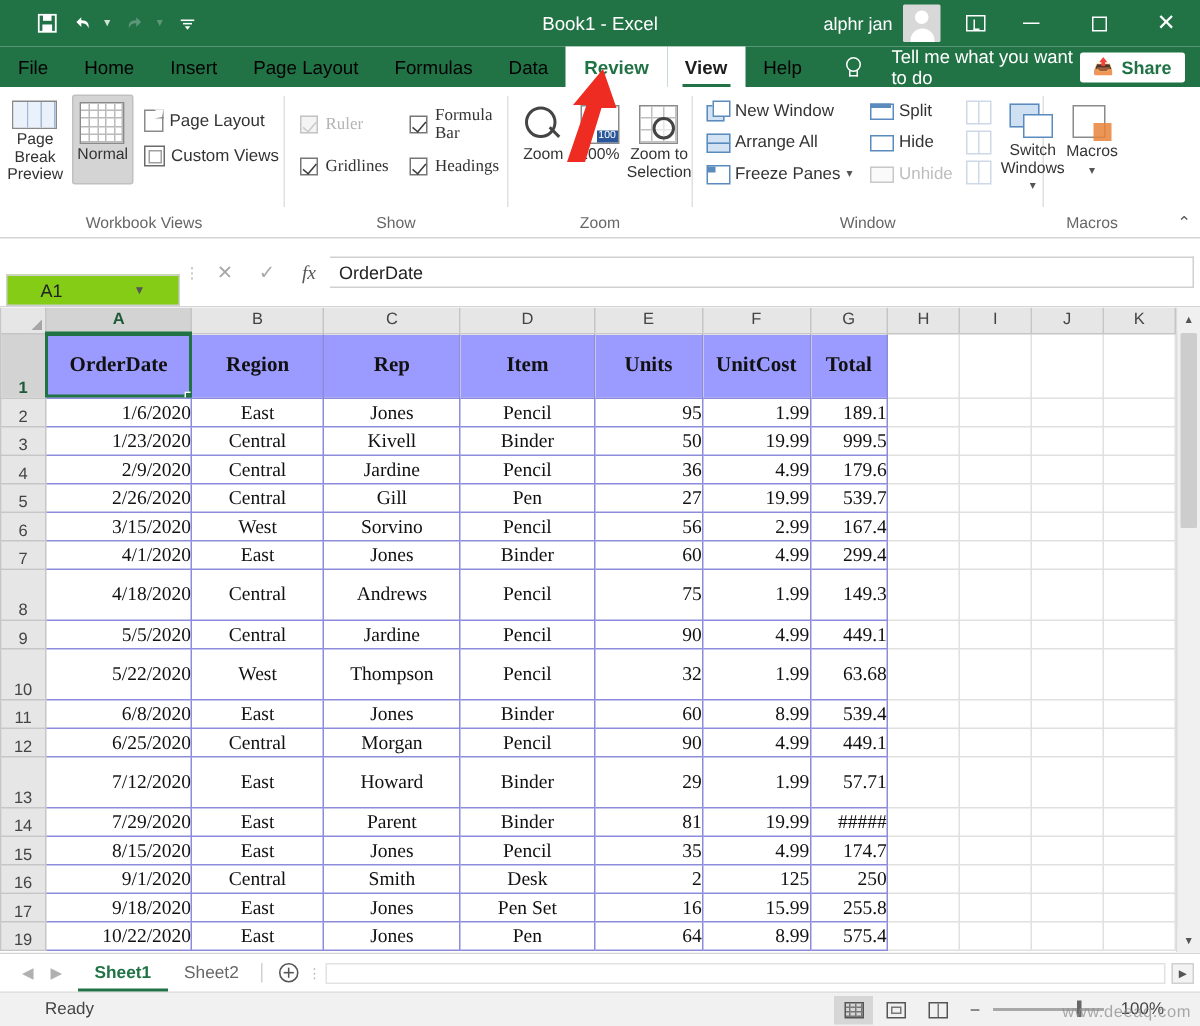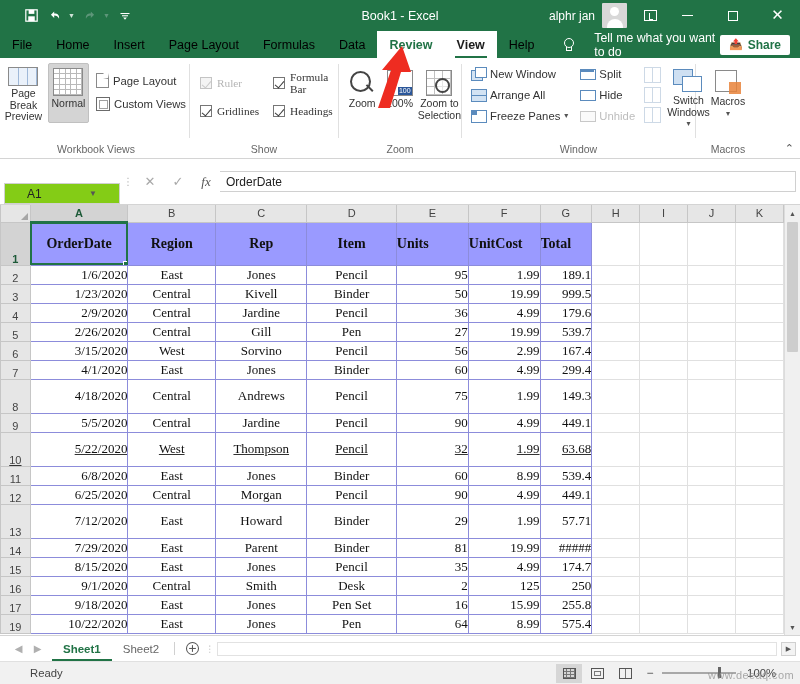--- a/index.html
+++ b/index.html
@@ -278,21 +278,21 @@
   td.cell{
     border:1px solid #8c8cdb; font-family:"Liberation Serif", serif; font-size:13px;
     color:#111; padding:0 4px; background:#fff; white-space:nowrap; overflow:hidden;
   }
   td.cell.num{ text-align:right; }
   td.cell.ctr{ text-align:center; }
   td.cell.hdr{
     background:#9a9aff; font-weight:bold; text-align:center; font-size:14px;
     border:1px solid #8c8cdb;
   }
-  td.cell.hdr.right{ text-align:left; }
+  td.cell.hdr.right{ text-align:center; }
   td.cell.sel-a1{
     outline:2px solid #217346; outline-offset:-2px; position:relative;
   }
   td.cell.sel-a1:after{
     content:""; position:absolute; right:-3px; bottom:-3px; width:5px;height:5px;
     background:#217346; border:1px solid #fff;
   }
   td.empty{ border:1px solid #e0e0e0; background:#fff; }
 
   
@@ -785,21 +785,21 @@
                 <td class="cell ctr">Jardine</td>
                 <td class="cell ctr">Pencil</td>
                 <td class="cell num">90</td>
                 <td class="cell num">4.99</td>
                 <td class="cell num">449.1</td>
                 <td class="empty"></td>
                 <td class="empty"></td>
                 <td class="empty"></td>
                 <td class="empty"></td>
               </tr>
-              <tr style="height: 34px; text-decoration: underline;">
+              <tr style="height: 34px;">
                 <td class="rowhead">10</td>
                 <td class="cell num">5/22/2020</td>
                 <td class="cell ctr">West</td>
                 <td class="cell ctr">Thompson</td>
                 <td class="cell ctr">Pencil</td>
                 <td class="cell num">32</td>
                 <td class="cell num">1.99</td>
                 <td class="cell num">63.68</td>
                 <td class="empty"></td>
                 <td class="empty"></td>

